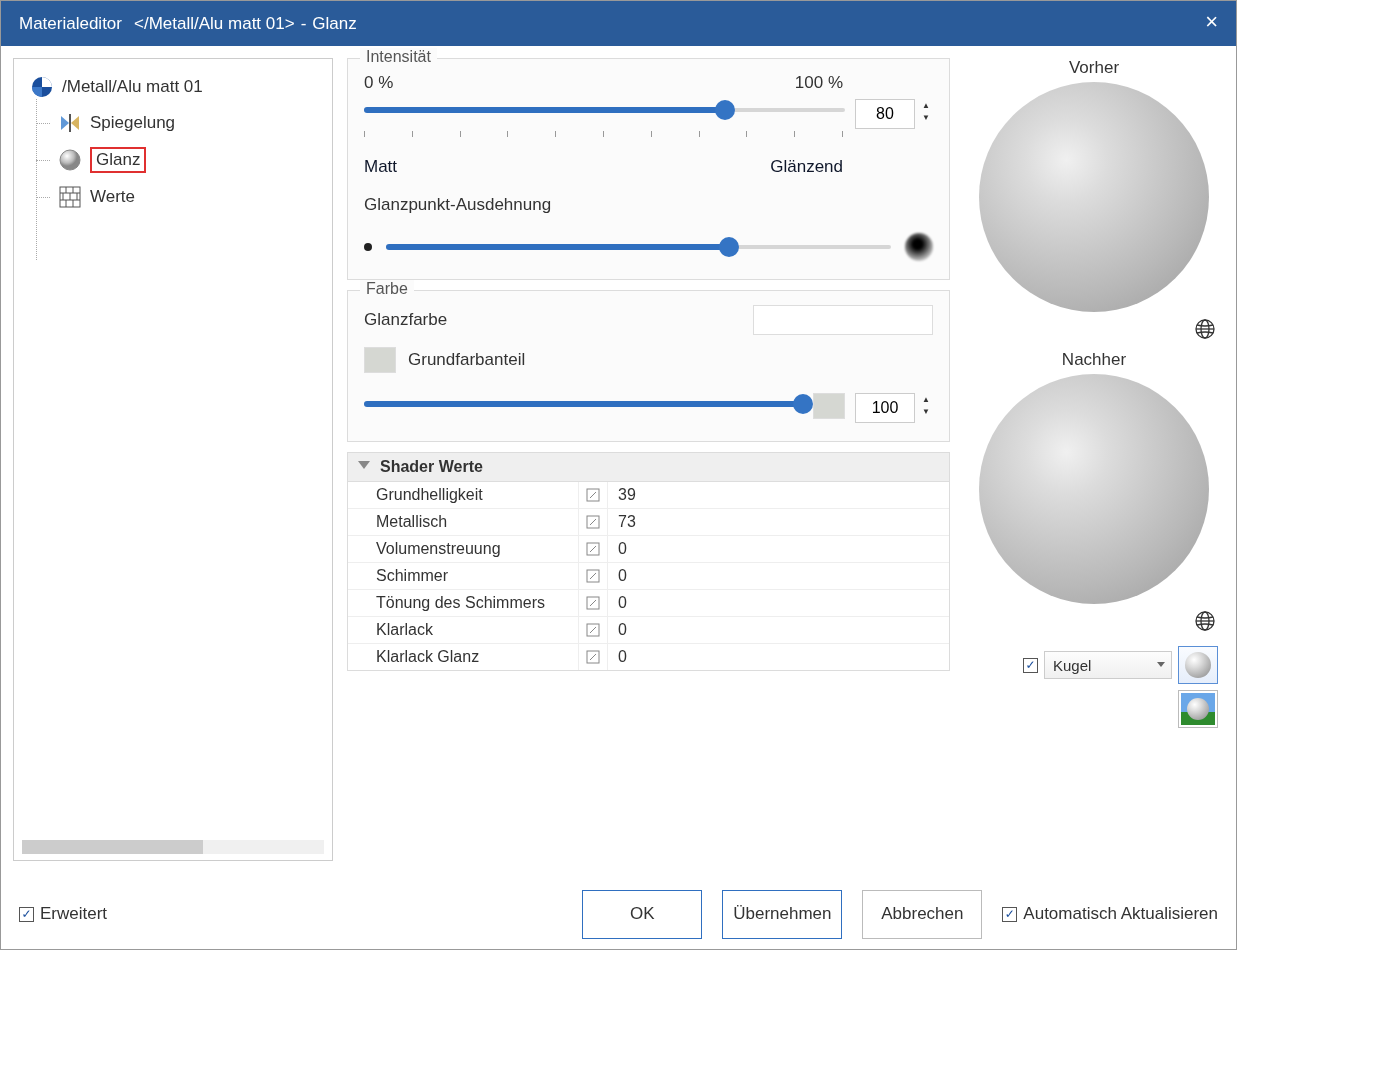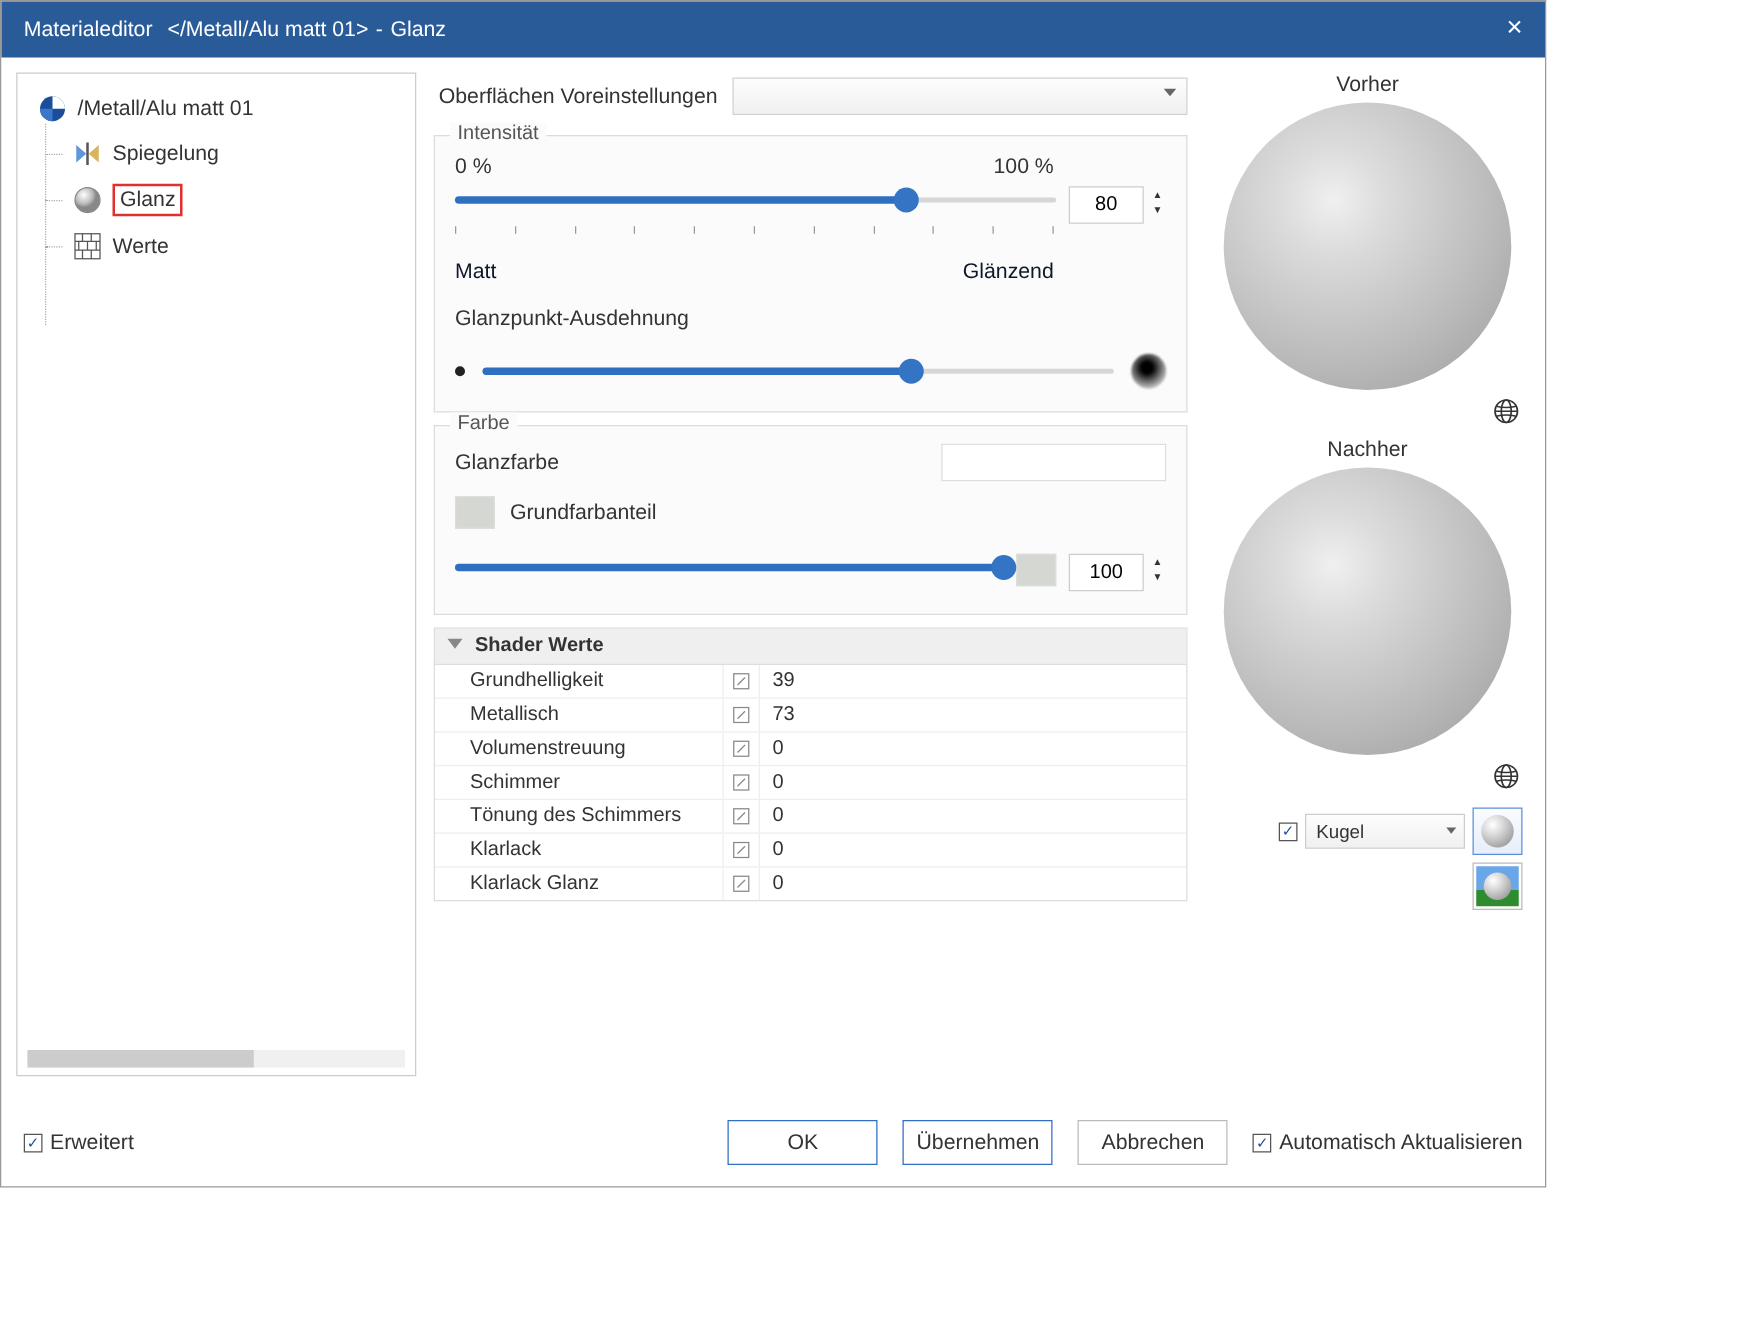--- a/index.html
+++ b/index.html
@@ -71,21 +71,21 @@
 .shape-combo { width: 128px; height: 28px; border: 1px solid #ccc; background: linear-gradient(#fdfdfd,#f0f0f0); position: relative; display:flex; align-items:center; padding: 0 8px; font-size: 15px; color:#333;}
 .shape-combo .caret { position: absolute; right: 6px; top: 10px; width:0;height:0;border-left:4px solid transparent;border-right:4px solid transparent;border-top:5px solid #666;}
 .shape-btn { width: 40px; height: 38px; border: 1px solid #5a8fd6; background: linear-gradient(#fafcff,#e6eefb); display:flex; align-items:center; justify-content:center; cursor:pointer;}
 .mini-sphere { width: 26px; height: 26px; border-radius:50%; background: radial-gradient(circle at 35% 30%, #fff 0%, #ddd 30%, #aaa 70%, #888 100%); }
 .bg-btn { width: 40px; height: 38px; border: 1px solid #bbb; margin-top: 6px; align-self:flex-end; display:flex; align-items:center; justify-content:center; cursor:pointer; position:relative; overflow:hidden;}
 .bg-btn .sky { position:absolute; inset:2px; background: linear-gradient(#6aa7e8 0%, #6aa7e8 60%, #2e8b2e 60%, #2e8b2e 100%);}
 .bg-btn .mini-sphere { position: relative; z-index:1; width:22px; height:22px; }
 
 .footer { position: absolute; left: 0; right: 0; bottom: 0; height: 70px; border-top: 0; display: flex; align-items: center; padding: 0 18px; gap: 20px; }
 .footer .spacer { flex: 1; }
-.btn { min-width: 120px; height: 36px; border: 1px solid #2f6fc0; background: #fff; font-size: 17px; color: #333; cursor: pointer; }
+.btn { min-width: 120px; height: 49px; border: 1px solid #2f6fc0; background: #fff; font-size: 17px; color: #333; cursor: pointer; }
 .btn.plain { border-color: #bbb; }
 .chk { display: flex; align-items: center; gap: 6px; font-size: 17px; color: #333; cursor:pointer; }
 .chk .box { width: 15px; height: 15px; border: 1px solid #555; display:flex; align-items:center; justify-content:center; font-size: 12px; color:#1a4e9c; }
 
 svg { display: block; }
 </style>
 </head>
 <body>
 
 <div class="titlebar">
@@ -155,26 +155,20 @@
           <span class="lbl">Werte</span>
         </div>
       </div>
     </div>
     <div class="scrollbar-h">
         <div class="thumb"></div>
       </div>
   </div>
 
   <div class="center-panel">
-    <div class="presets-row">
-      <span class="lbl">Oberflächen Voreinstellungen</span>
-      <div class="combo">
-          <span class="caret"></span>
-        </div>
-    </div>
 
     <div class="group">
       <span class="gtitle">Intensität</span>
       <div class="row-lbls">
         <span>0 %</span>
         <span style="margin-right:90px">100 %</span>
       </div>
       <div class="slider-row">
         <div class="slider-track">
           <div class="rail"></div>

